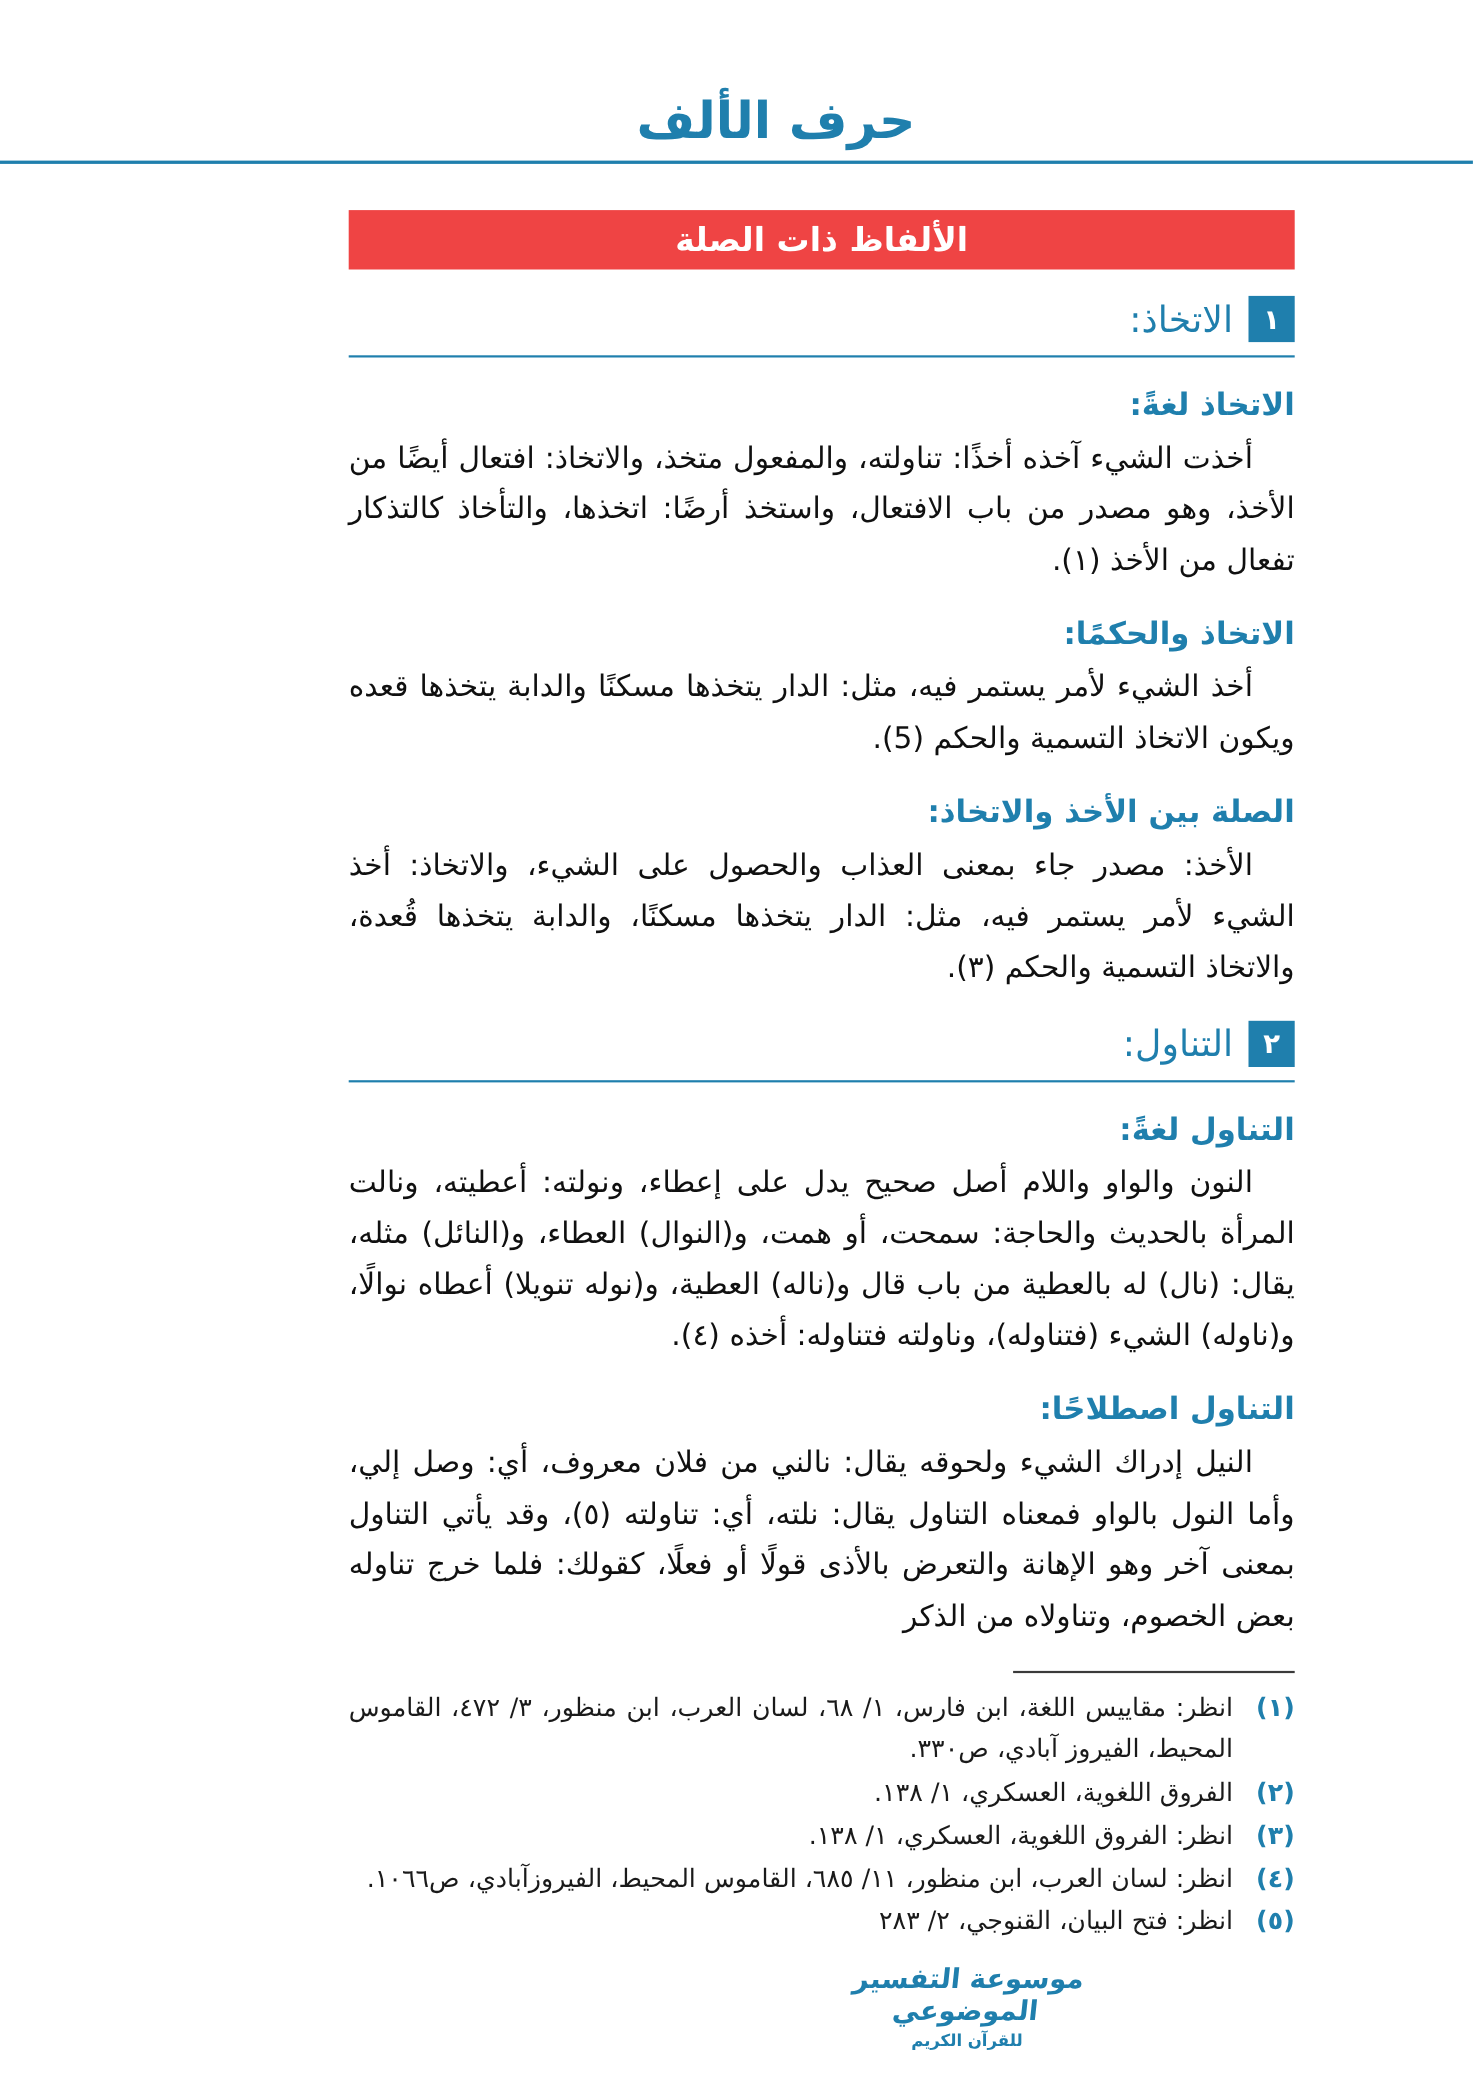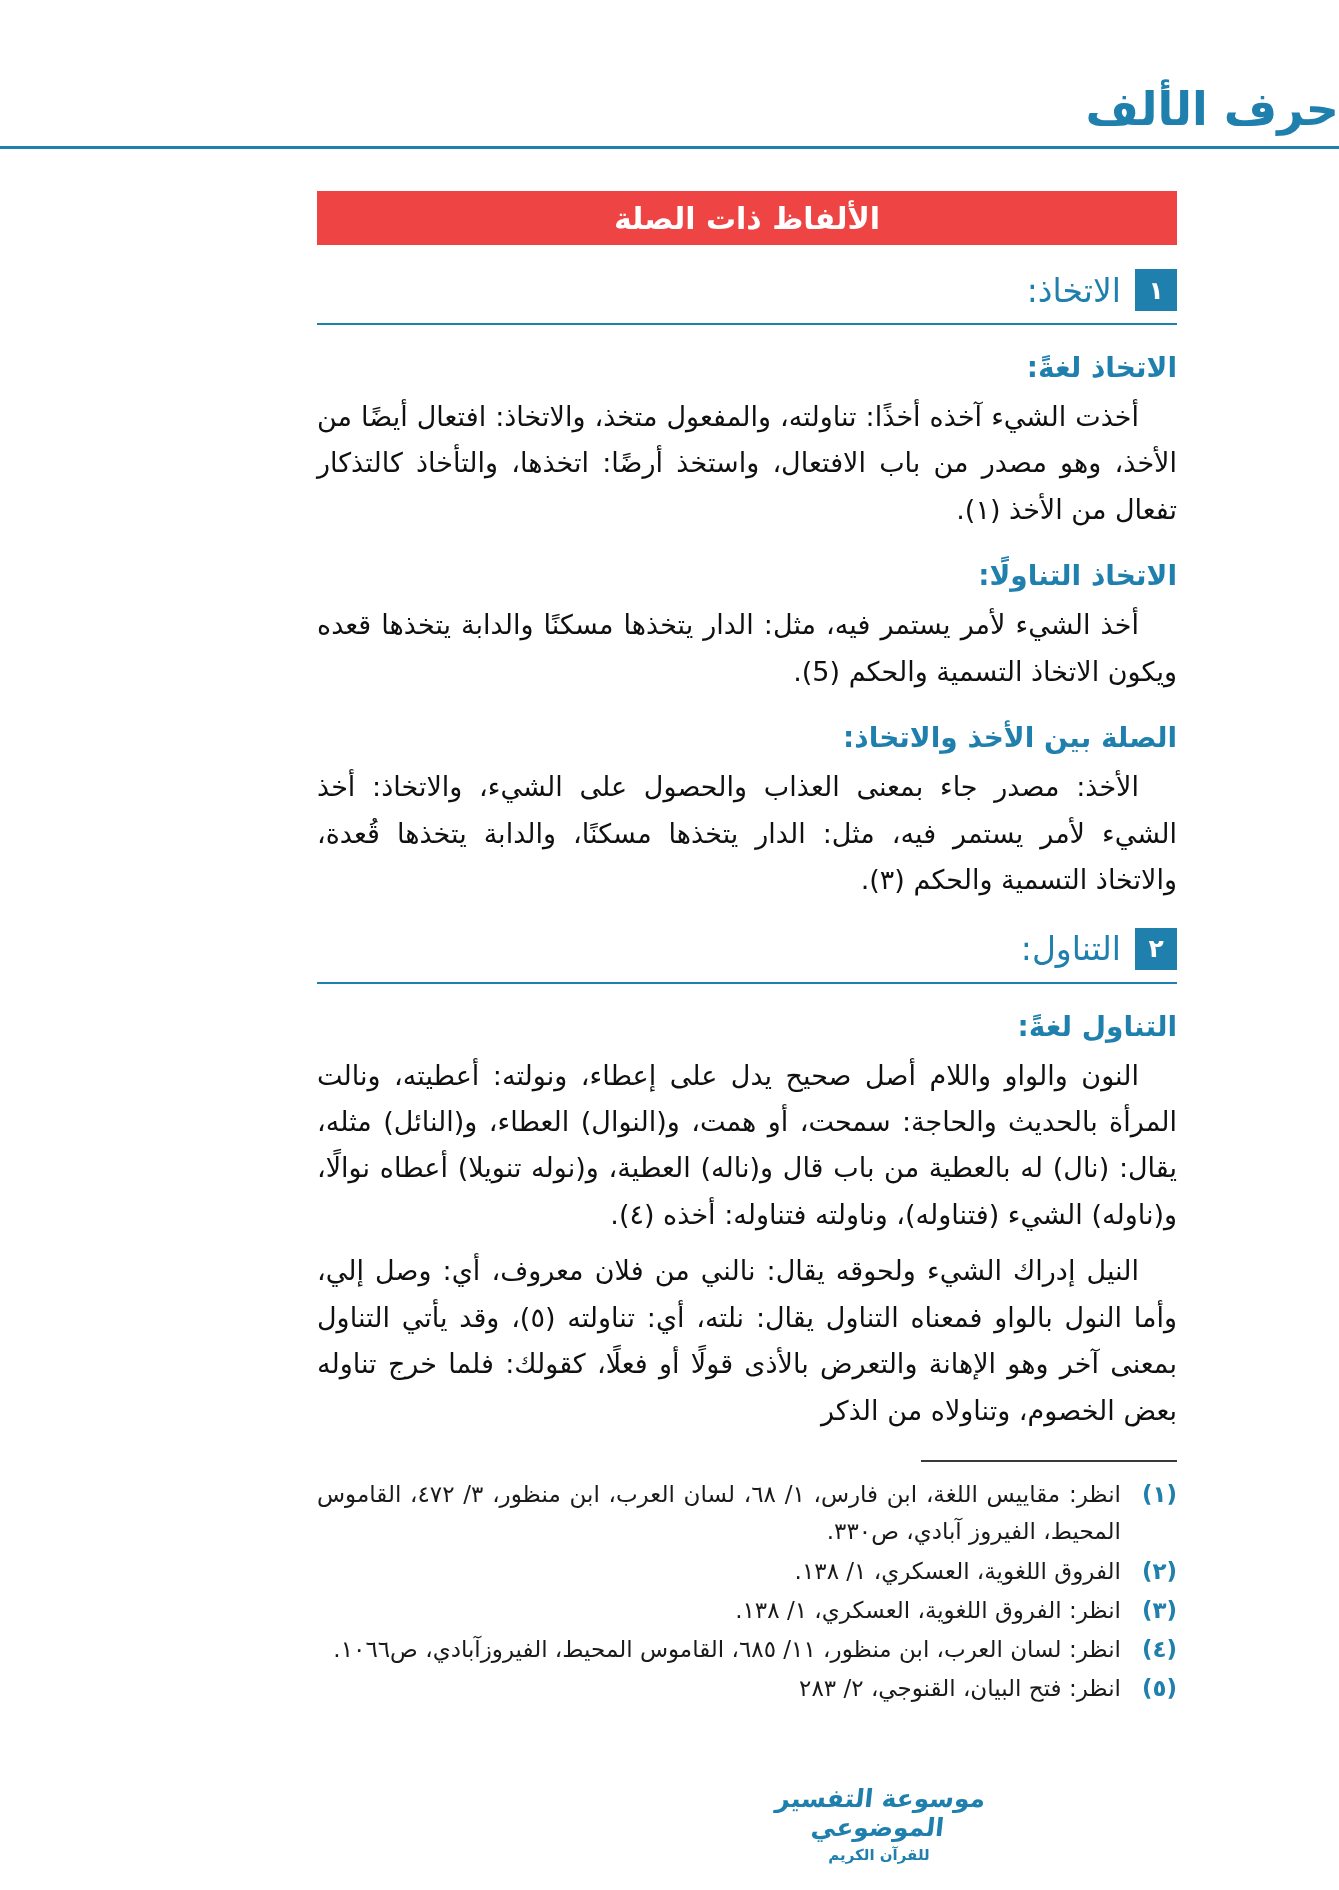--- a/index.html
+++ b/index.html
@@ -11,21 +11,21 @@
     position: relative;
     overflow: hidden;
     color: #141414;
   }
   .page { position: relative; width: 1339px; height: 1890px; }
 
   
   .chapter-header {
     padding-top: 82px;
     padding-left: 72px;
-    text-align: right;
+    text-align: center;
   }
   .chapter-title {
     display: inline-block;
     color: #1f7fad;
     font-size: 46px;
     font-weight: bold;
     letter-spacing: 1px;
   }
   .header-rule {
     margin-top: 10px;
@@ -168,37 +168,38 @@
     <div class="section">
       <div class="section-head">
         <div class="num-badge">١</div>
         <div class="section-title">الاتخاذ:</div>
       </div>
       <div class="section-rule"></div>
 
       <div class="sub-heading">الاتخاذ لغةً:</div>
       <p class="para">أخذت الشيء آخذه أخذًا: تناولته، والمفعول متخذ، والاتخاذ: افتعال أيضًا من الأخذ، وهو مصدر من باب الافتعال، واستخذ أرضًا: اتخذها، والتأخاذ كالتذكار تفعال من الأخذ (١).</p>
 
-      <div class="sub-heading">الاتخاذ التناولًا:</div>
+      <div class="sub-heading">الاتخاذ والحكمًا:</div>
       <p class="para">أخذ الشيء لأمر يستمر فيه، مثل: الدار يتخذها مسكنًا والدابة يتخذها قعده ويكون الاتخاذ التسمية والحكم (5).</p>
 
       <div class="sub-heading">الصلة بين الأخذ والاتخاذ:</div>
       <p class="para">الأخذ: مصدر جاء بمعنى العذاب والحصول على الشيء، والاتخاذ: أخذ الشيء لأمر يستمر فيه، مثل: الدار يتخذها مسكنًا، والدابة يتخذها قُعدة، والاتخاذ التسمية والحكم (٣).</p>
     </div>
 
     <div class="section">
       <div class="section-head">
         <div class="num-badge">٢</div>
         <div class="section-title">التناول:</div>
       </div>
       <div class="section-rule"></div>
 
       <div class="sub-heading">التناول لغةً:</div>
       <p class="para">النون والواو واللام أصل صحيح يدل على إعطاء، ونولته: أعطيته، ونالت المرأة بالحديث والحاجة: سمحت، أو همت، و(النوال) العطاء، و(النائل) مثله، يقال: (نال) له بالعطية من باب قال و(ناله) العطية، و(نوله تنويلا) أعطاه نوالًا، و(ناوله) الشيء (فتناوله)، وناولته فتناوله: أخذه (٤).</p>
 
+      <div class="sub-heading">التناول اصطلاحًا:</div>
       <p class="para">النيل إدراك الشيء ولحوقه يقال: نالني من فلان معروف، أي: وصل إلي، وأما النول بالواو فمعناه التناول يقال: نلته، أي: تناولته (٥)، وقد يأتي التناول بمعنى آخر وهو الإهانة والتعرض بالأذى قولًا أو فعلًا، كقولك: فلما خرج تناوله بعض الخصوم، وتناولاه من الذكر</p>
     </div>
 
     <div class="footnotes">
       <div class="fn-sep"></div>
 
       <div class="footnote">
         <span class="fn-marker">(١)</span>
         <span class="fn-text">انظر: مقاييس اللغة، ابن فارس، ١/ ٦٨، لسان العرب، ابن منظور، ٣/ ٤٧٢، القاموس المحيط، الفيروز آبادي، ص٣٣٠.</span>
       </div>

